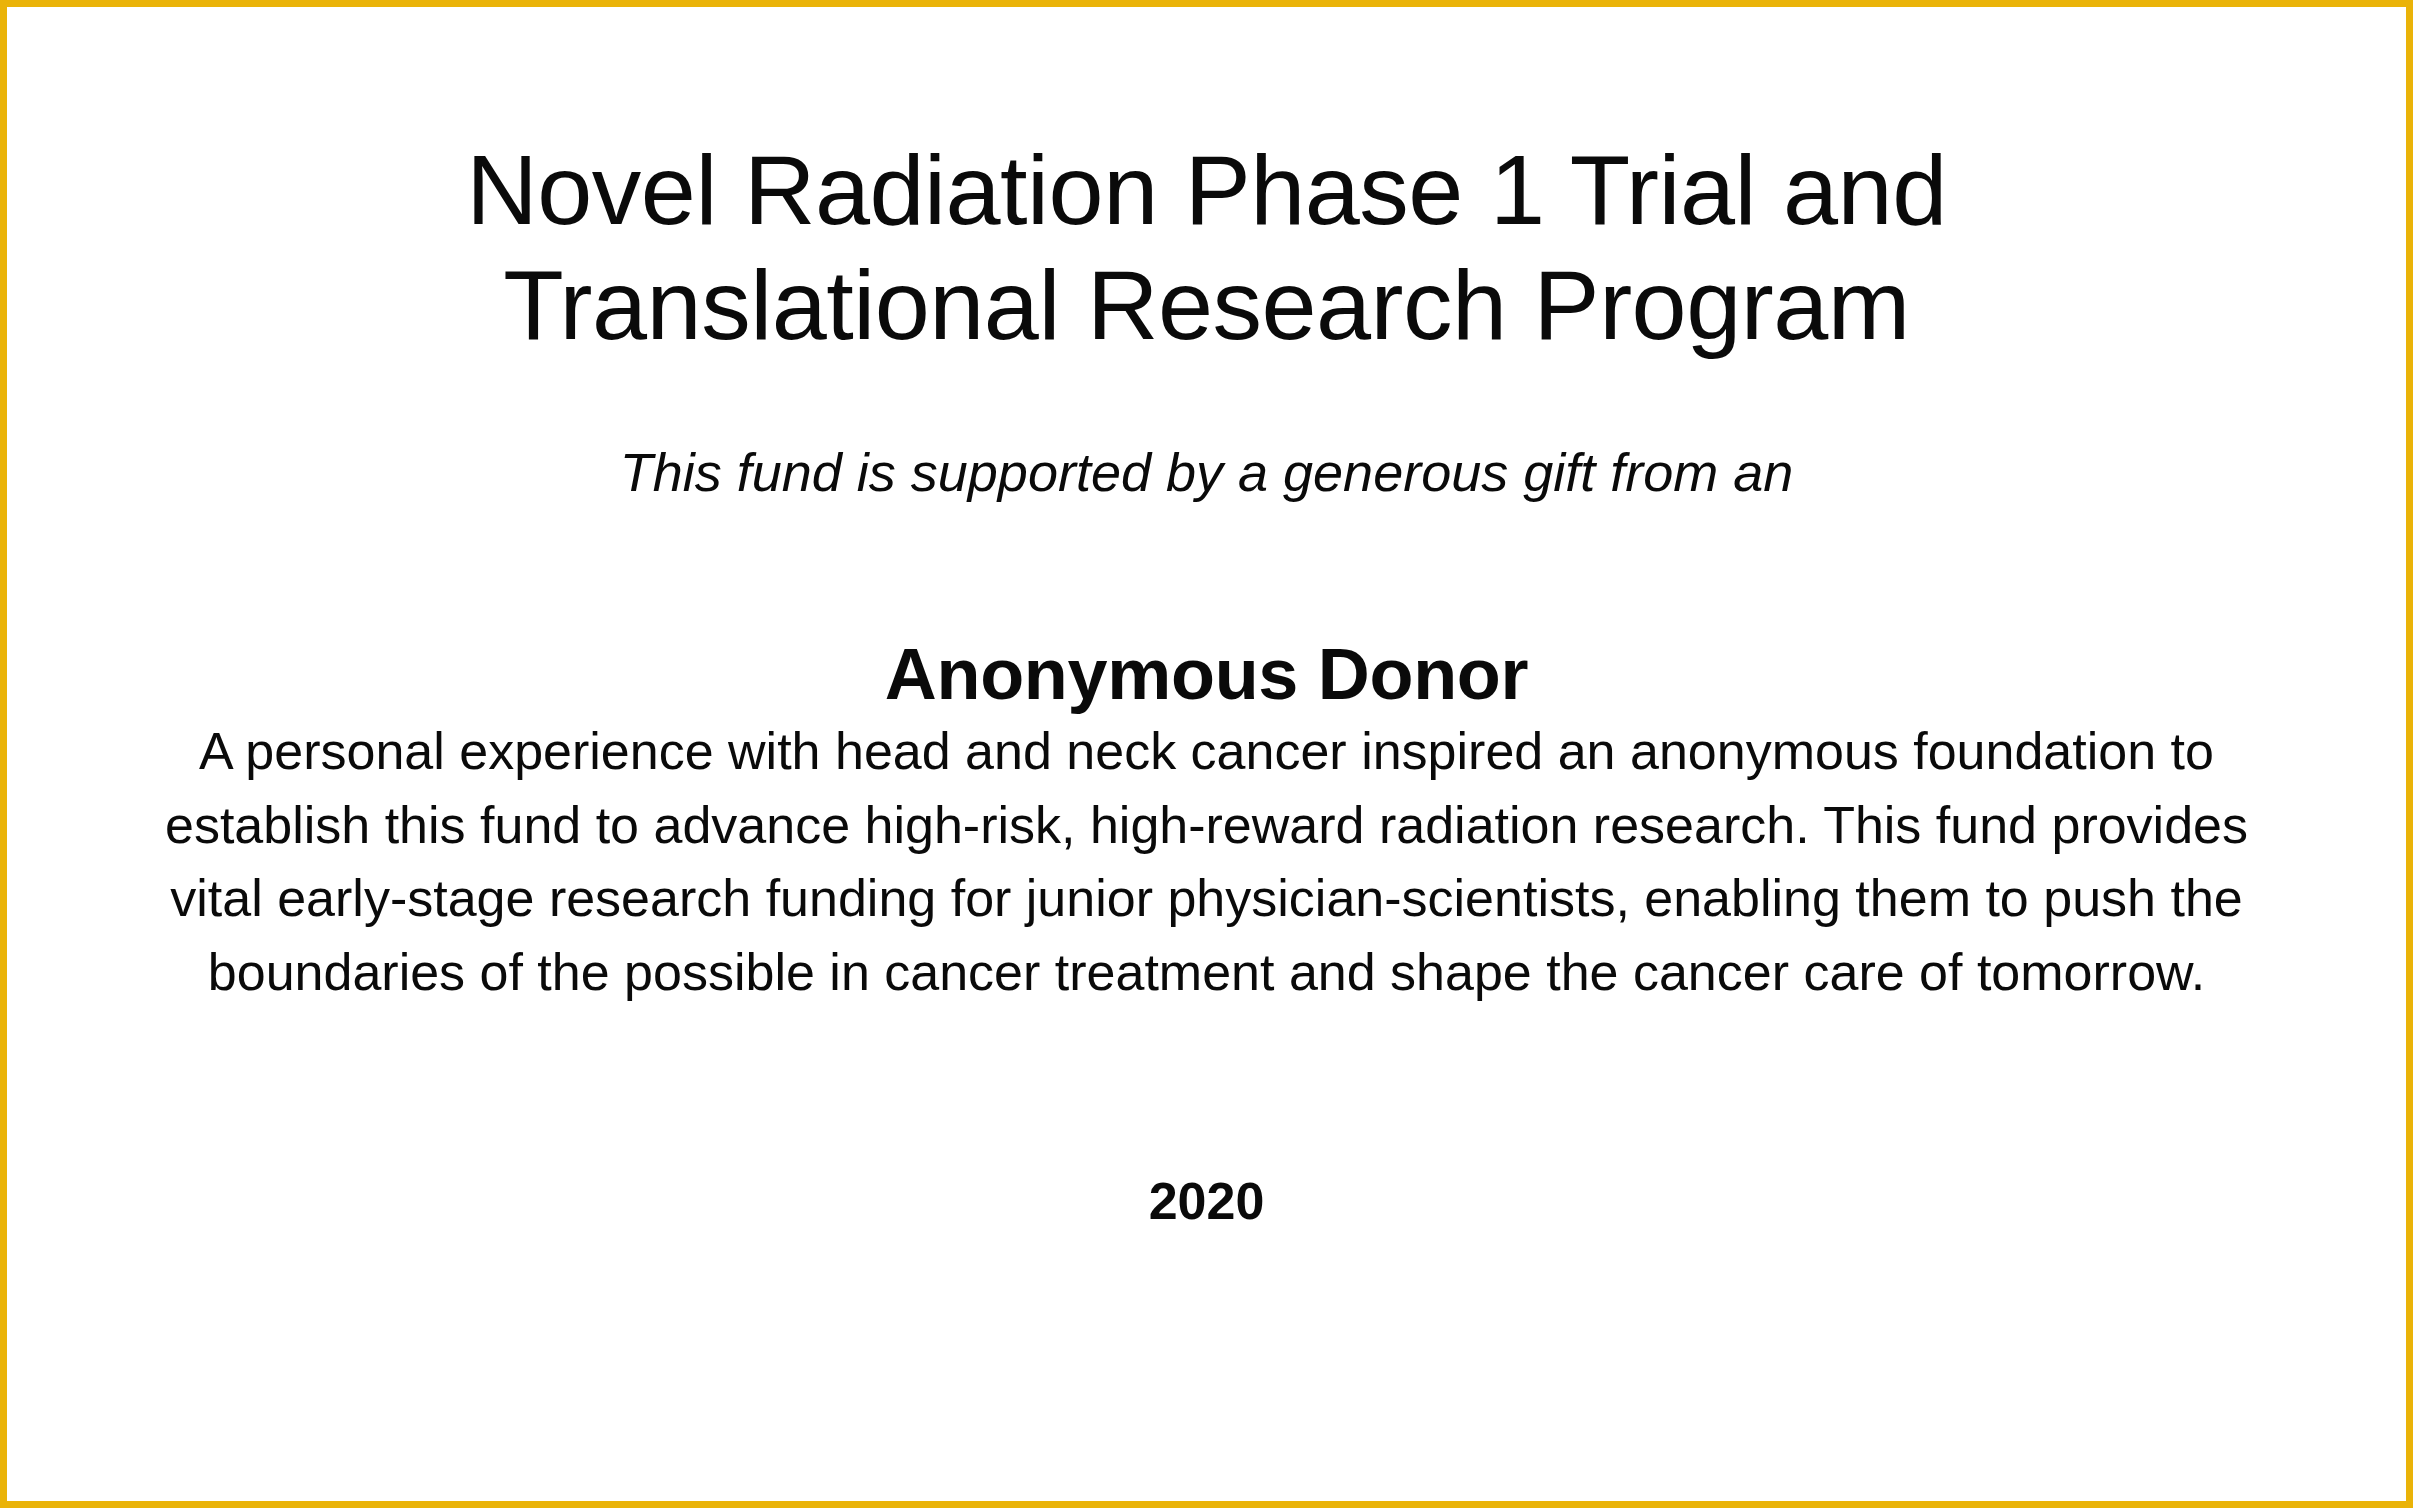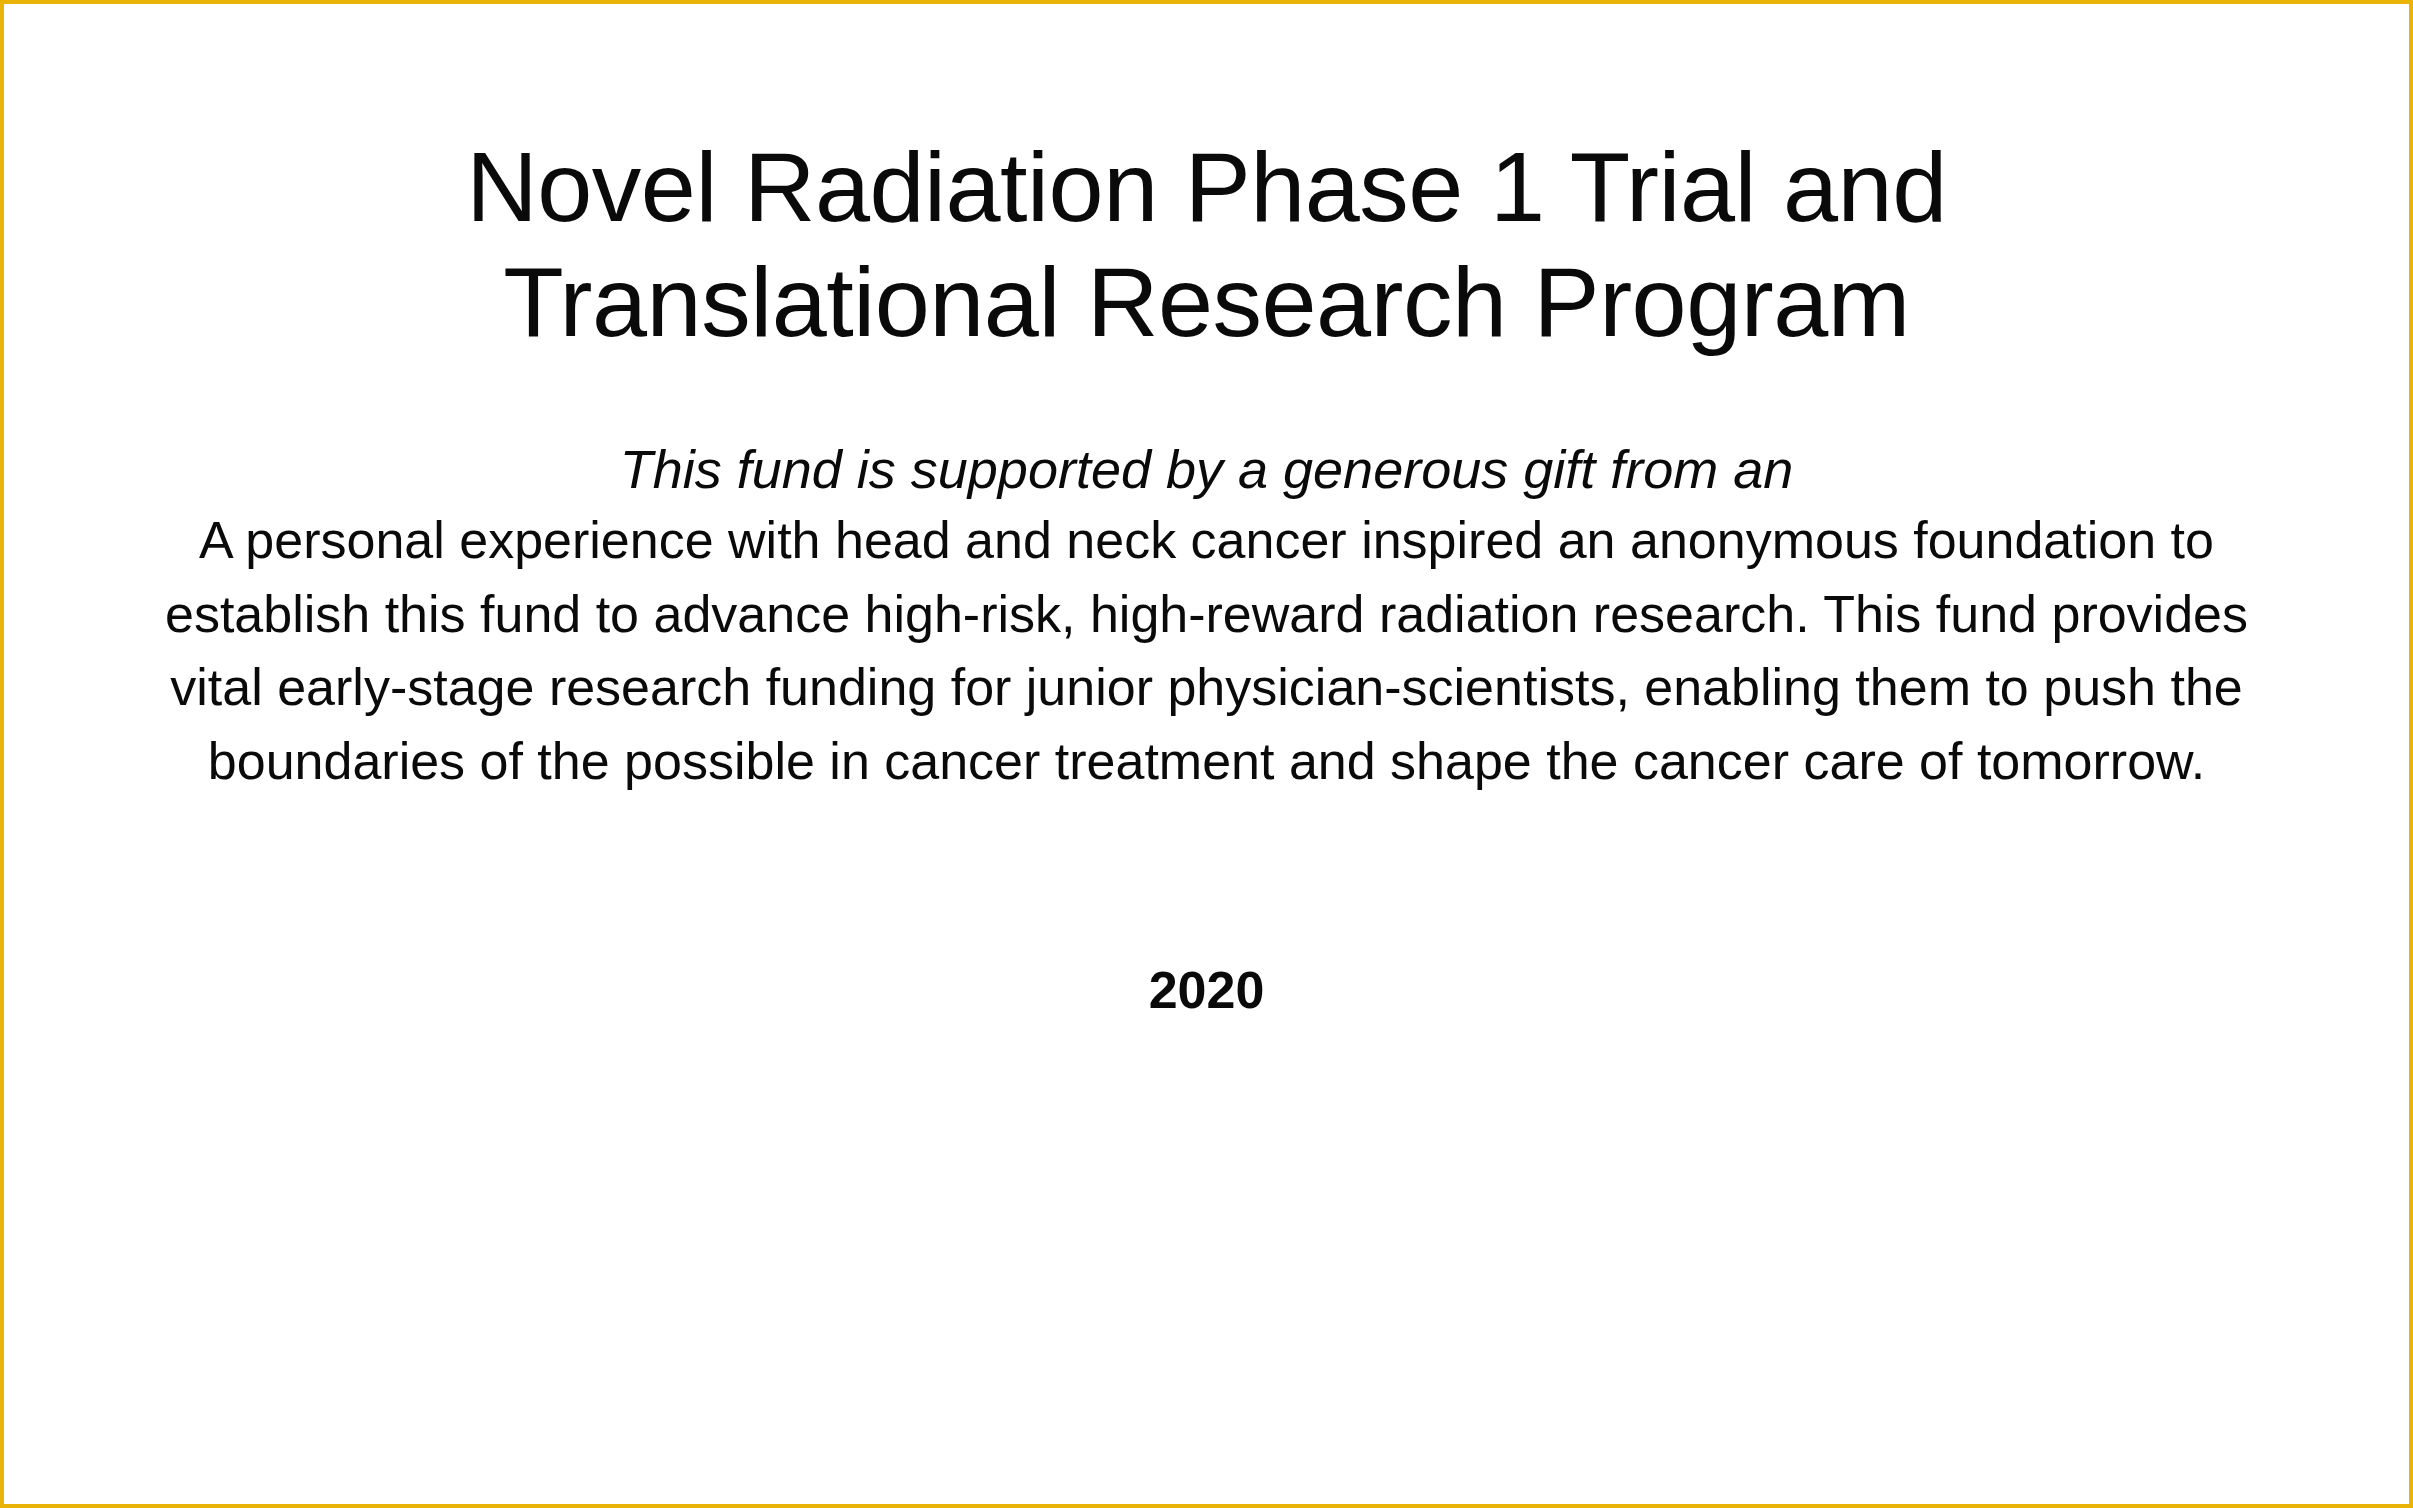--- a/index.html
+++ b/index.html
@@ -14,21 +14,21 @@
     color: #0a0a0a;
     overflow: hidden;
   }
   .plaque {
     position: absolute;
     left: 0;
     top: 0;
     width: 2413px;
     height: 1508px;
     box-sizing: border-box;
-    border: 4px solid #eab308;
+    border: 7px solid #eab308;
     background: #ffffff;
     display: flex;
     flex-direction: column;
     align-items: center;
   }
   .title {
     width: 1860px;
     margin-top: 126px;
     text-align: center;
     font-size: 99px;
@@ -67,16 +67,17 @@
     font-size: 52px;
     font-weight: 700;
   }
 </style>
 </head>
 <body>
 
 <div class="plaque">
   <div class="title">Novel Radiation Phase 1 Trial and Translational Research Program</div>
   <div class="subtitle">This fund is supported by a generous gift from an</div>
+  <div class="donor">Anonymous Donor</div>
   <div class="description">A personal experience with head and neck cancer inspired an anonymous foundation to establish this fund to advance high-risk, high-reward radiation research. This fund provides vital early-stage research funding for junior physician-scientists, enabling them to push the boundaries of the possible in cancer treatment and shape the cancer care of tomorrow.</div>
   <div class="year">2020</div>
 </div>
 
 
 </body></html>

